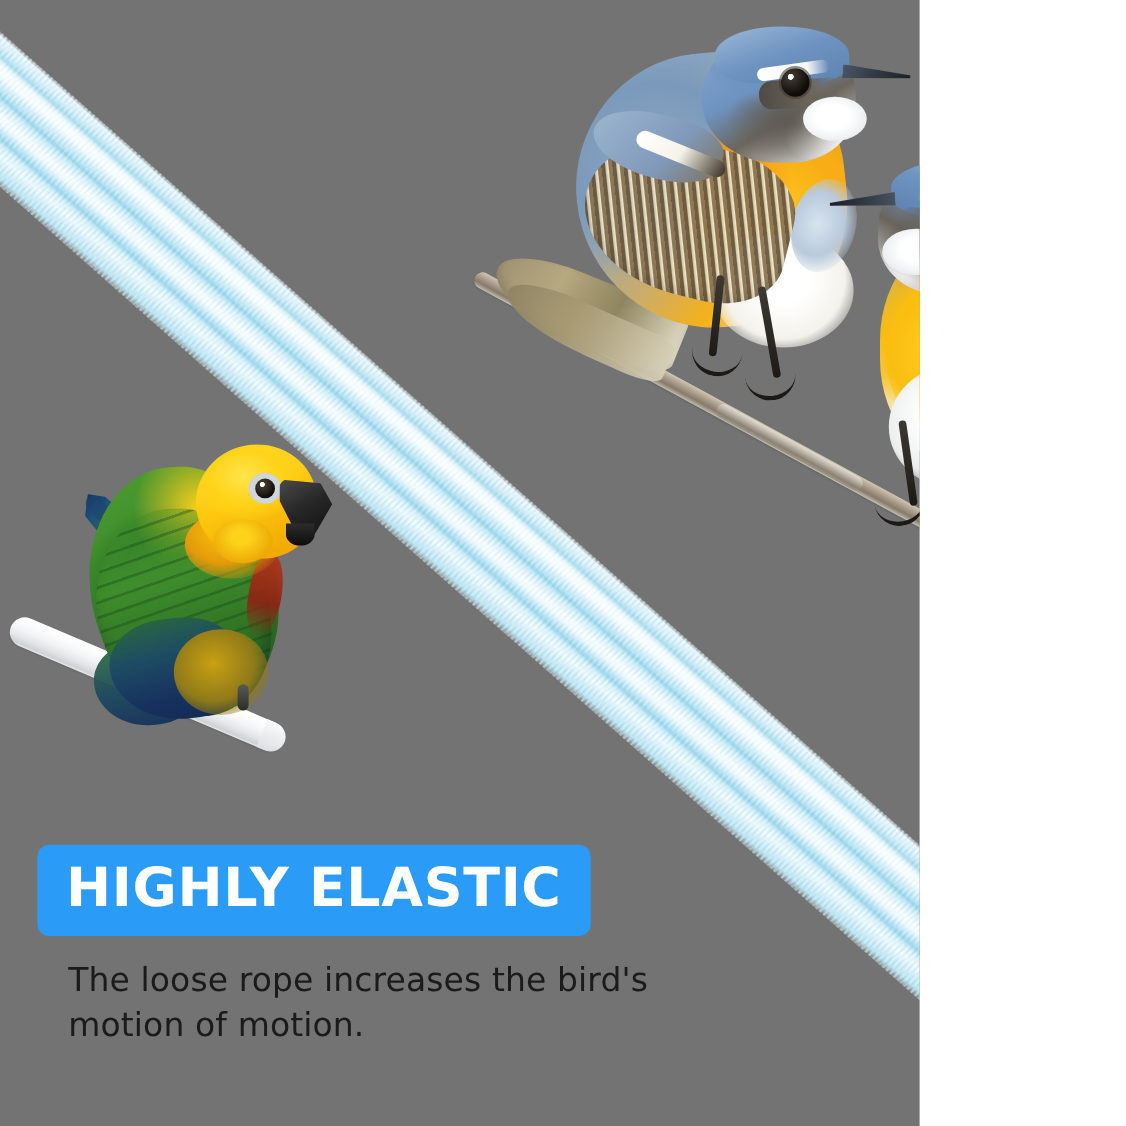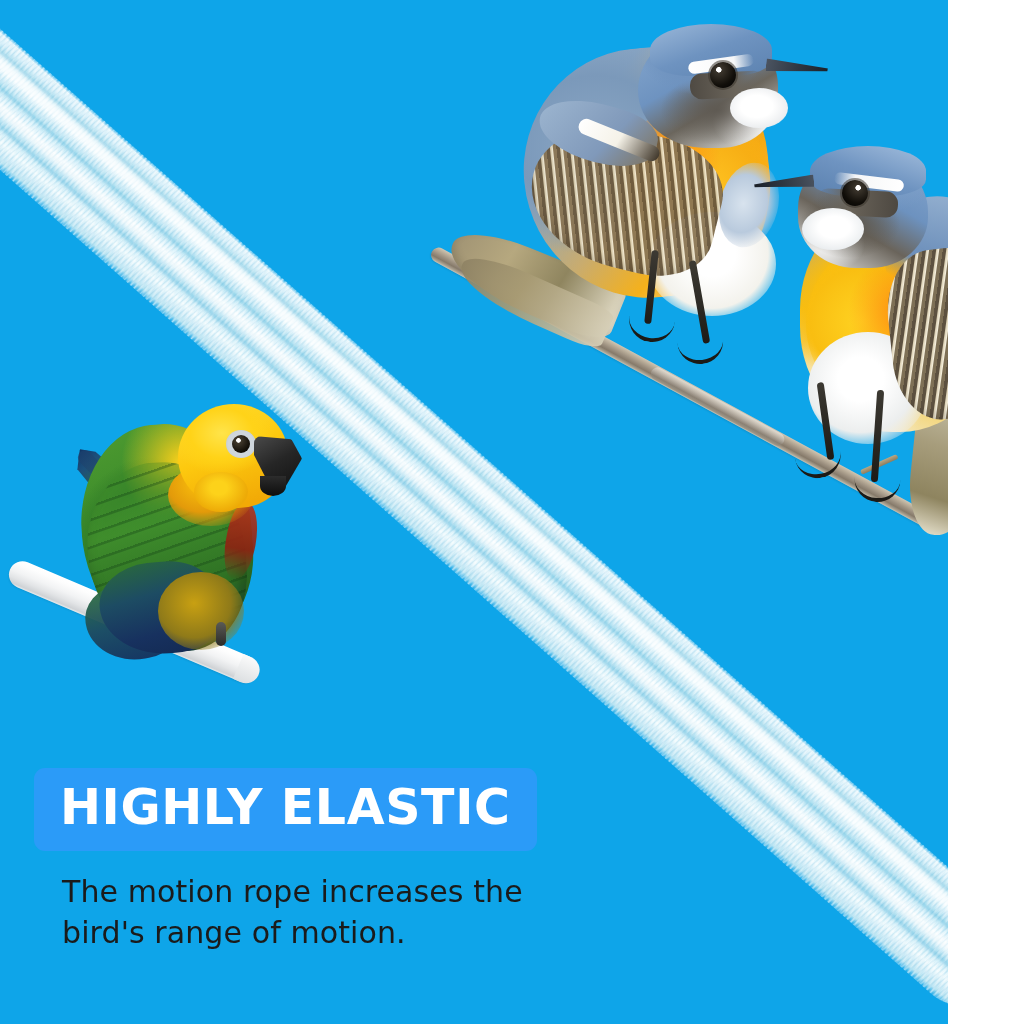--- a/index.html
+++ b/index.html
@@ -2,21 +2,21 @@
 <html><head>
 <meta charset="utf-8">
 <style>
   html,body{margin:0;padding:0;}
   body{
     width:1024px;height:1024px;
     background:#ffffff;
     font-family:"DejaVu Sans", sans-serif;
     overflow:hidden;
   }
-  #stage{position:relative;width:948px;height:1024px;background:#0ea5e9;overflow:hidden;}
+  #stage{position:relative;width:836px;height:1024px;background:#737373;overflow:hidden;}
 
   
   #rope-wrap{position:absolute;inset:0;}
   .rope-core{
     position:absolute;
     left:-120px; top:-60px;
     width:1500px; height:106px;
     transform-origin:0 50%;
     transform:rotate(41.5deg);
   }
@@ -544,16 +544,16 @@
     <div class="pt eyering"></div>
     <div class="pt eye"></div>
     <div class="pt beak"></div>
     <div class="pt beak-lower"></div>
   </div>
 
   <div id="caption">
     <div id="badge">
       <span id="badge-text">HIGHLY ELASTIC</span>
     </div>
-    <p id="subtext">The motion rope increases the bird's range of motion.</p>
+    <p id="subtext">The loose rope increases the bird's motion of motion.</p>
   </div>
 
 </div>
 
 </body></html>

